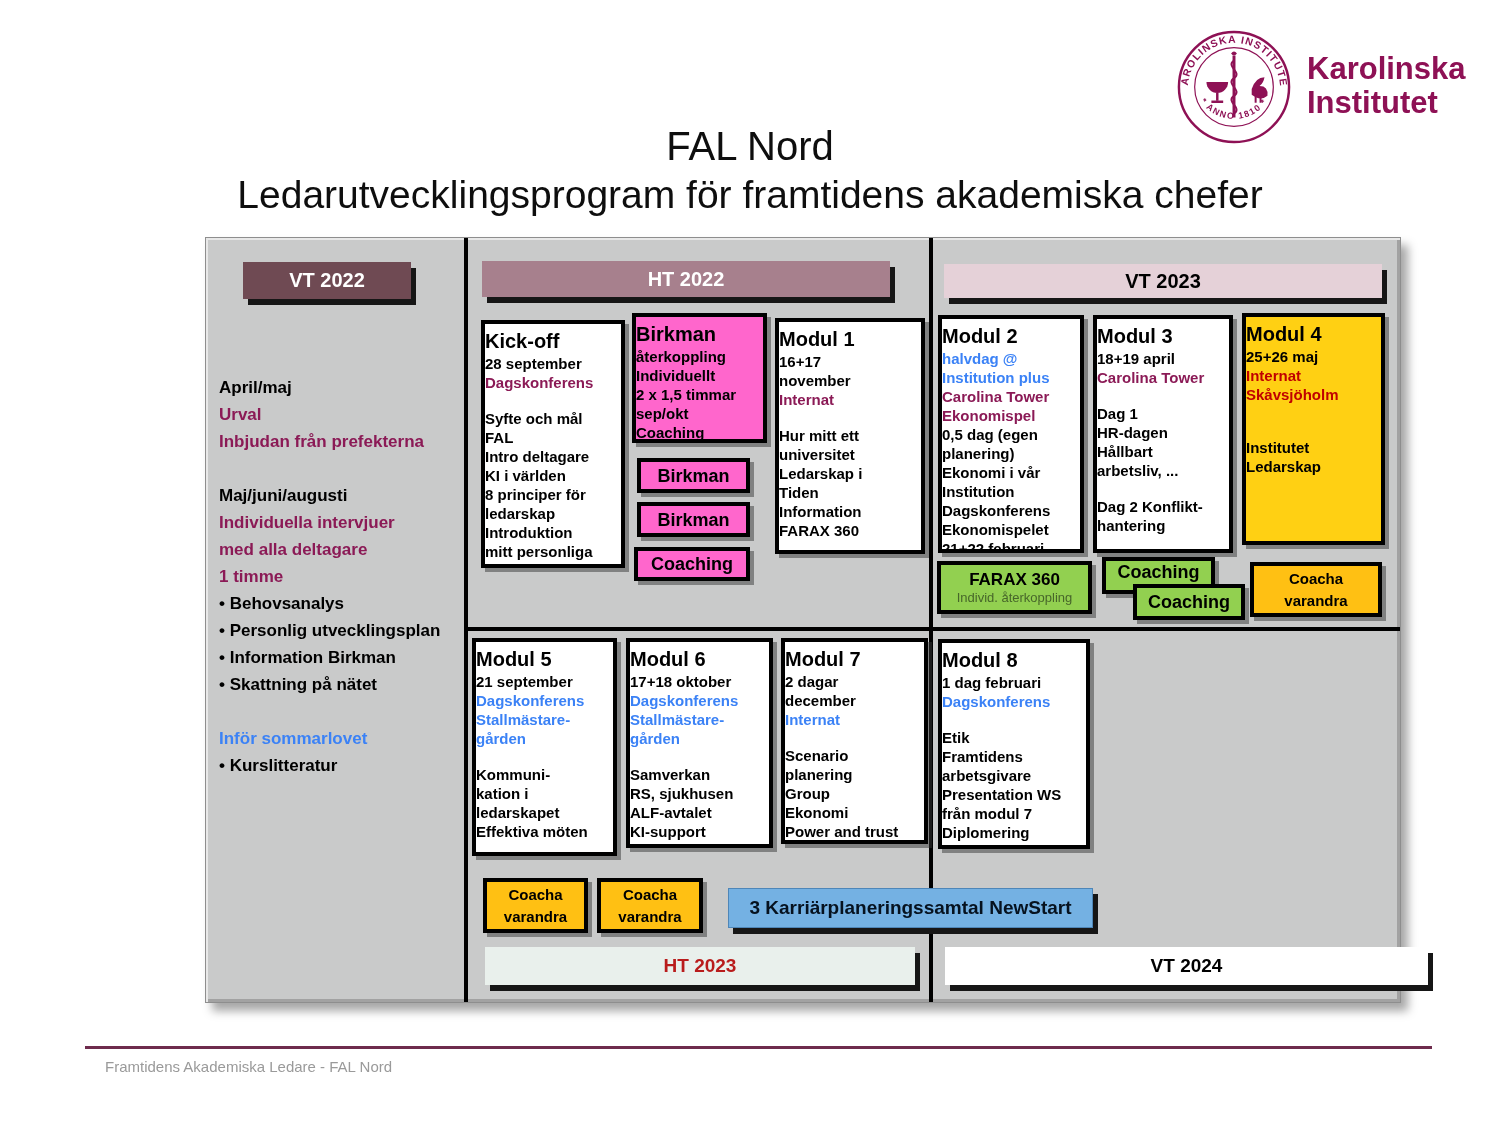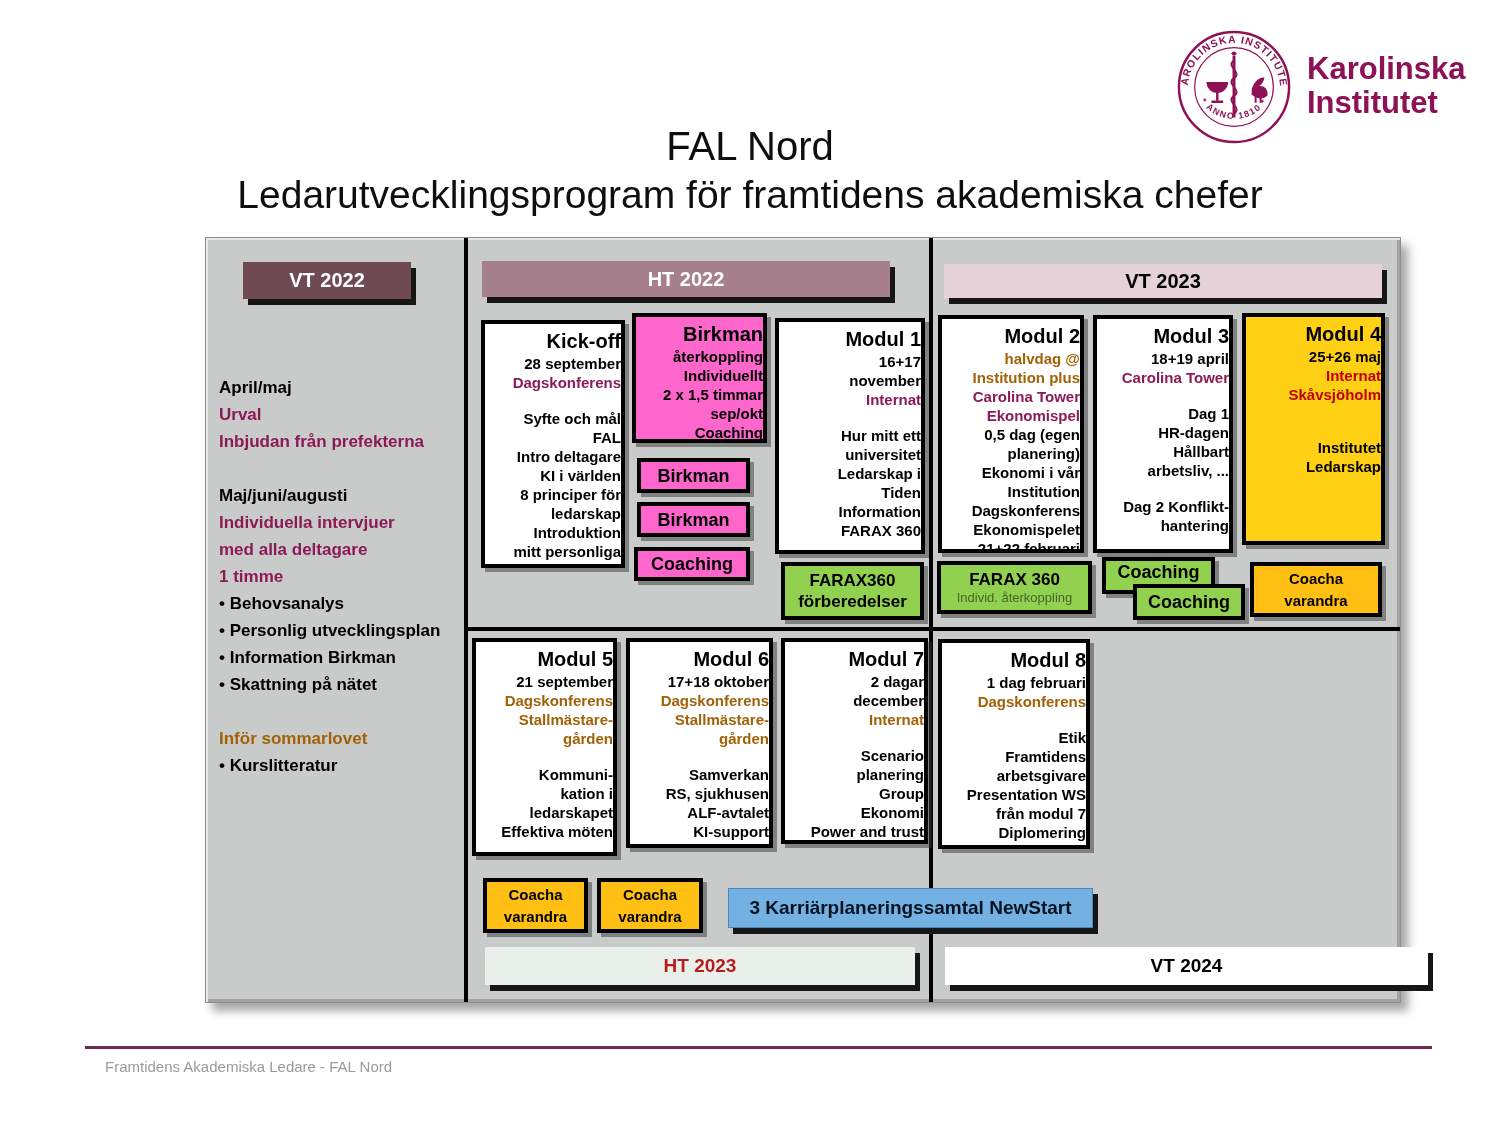--- a/index.html
+++ b/index.html
@@ -32,26 +32,26 @@
   .hdr.ht2023{left:485px;top:947px;width:430px;height:38px;background:#E9F0EC;color:#b91c1c;font-size:19px}
   .hdr.vt2024{left:945px;top:947px;width:483px;height:38px;background:#FFFFFF;color:#000;font-size:19px}
 
   
   .leftcol{position:absolute;left:219px;top:374px;width:247px;overflow:hidden;font-weight:bold}
   .leftcol .ln{font-size:17px;line-height:27px;white-space:nowrap}
   .leftcol .ln.spacer{height:27px}
 
   
   .mbox{position:absolute;background:#fff;border:4px solid #000;box-shadow:4px 4px 0 rgba(55,55,55,.5);
-        text-align:right;font-weight:bold;color:#000;padding-top:5px;overflow:hidden}
+        text-align:left;font-weight:bold;color:#000;padding-top:5px;overflow:hidden}
   .mbox .box-title{font-size:20px;line-height:25px}
   .ln{font-size:15px;line-height:19px}
   .ln.black{color:#000}
   .ln.maroon{color:#8B1A56}
-  .ln.pink{color:#a16207}
+  .ln.pink{color:#3b82f6}
   .ln.red{color:#C00000}
   .ln.spacer{height:17px}
 
   
   .sbox{position:absolute;border:4px solid #000;box-shadow:4px 4px 0 rgba(55,55,55,.5);
         display:flex;flex-direction:column;align-items:center;justify-content:center;
         font-weight:bold;text-align:center;color:#000;font-size:18px;line-height:22px}
   .pinkbg{background:#FF66CC}
   .greenbg{background:#92D050}
   .yellowbg{background:#FFD013}
@@ -175,24 +175,20 @@
       <div class="ln black">november</div>
       <div class="ln maroon">Internat</div>
       <div class="ln spacer"></div>
       <div class="ln black">Hur mitt ett</div>
       <div class="ln black">universitet</div>
       <div class="ln black">Ledarskap i</div>
       <div class="ln black">Tiden</div>
       <div class="ln black">Information</div>
       <div class="ln black">FARAX 360</div>
     </div>
-  <div class="sbox greenbg farax" style="left:781px;top:562px;width:143px;height:58px">
-    <div class="l1">FARAX360</div>
-    <div class="l1">förberedelser</div>
-  </div>
 
   <div class="mbox" style="left:938px;top:315px;width:146px;height:238px">
     <div class="box-title">Modul 2</div>
   <div class="ln pink">halvdag @</div>
       <div class="ln pink">Institution plus</div>
       <div class="ln maroon">Carolina Tower</div>
       <div class="ln maroon">Ekonomispel</div>
       <div class="ln black">0,5 dag (egen</div>
       <div class="ln black">planering)</div>
       <div class="ln black">Ekonomi i vår</div>

